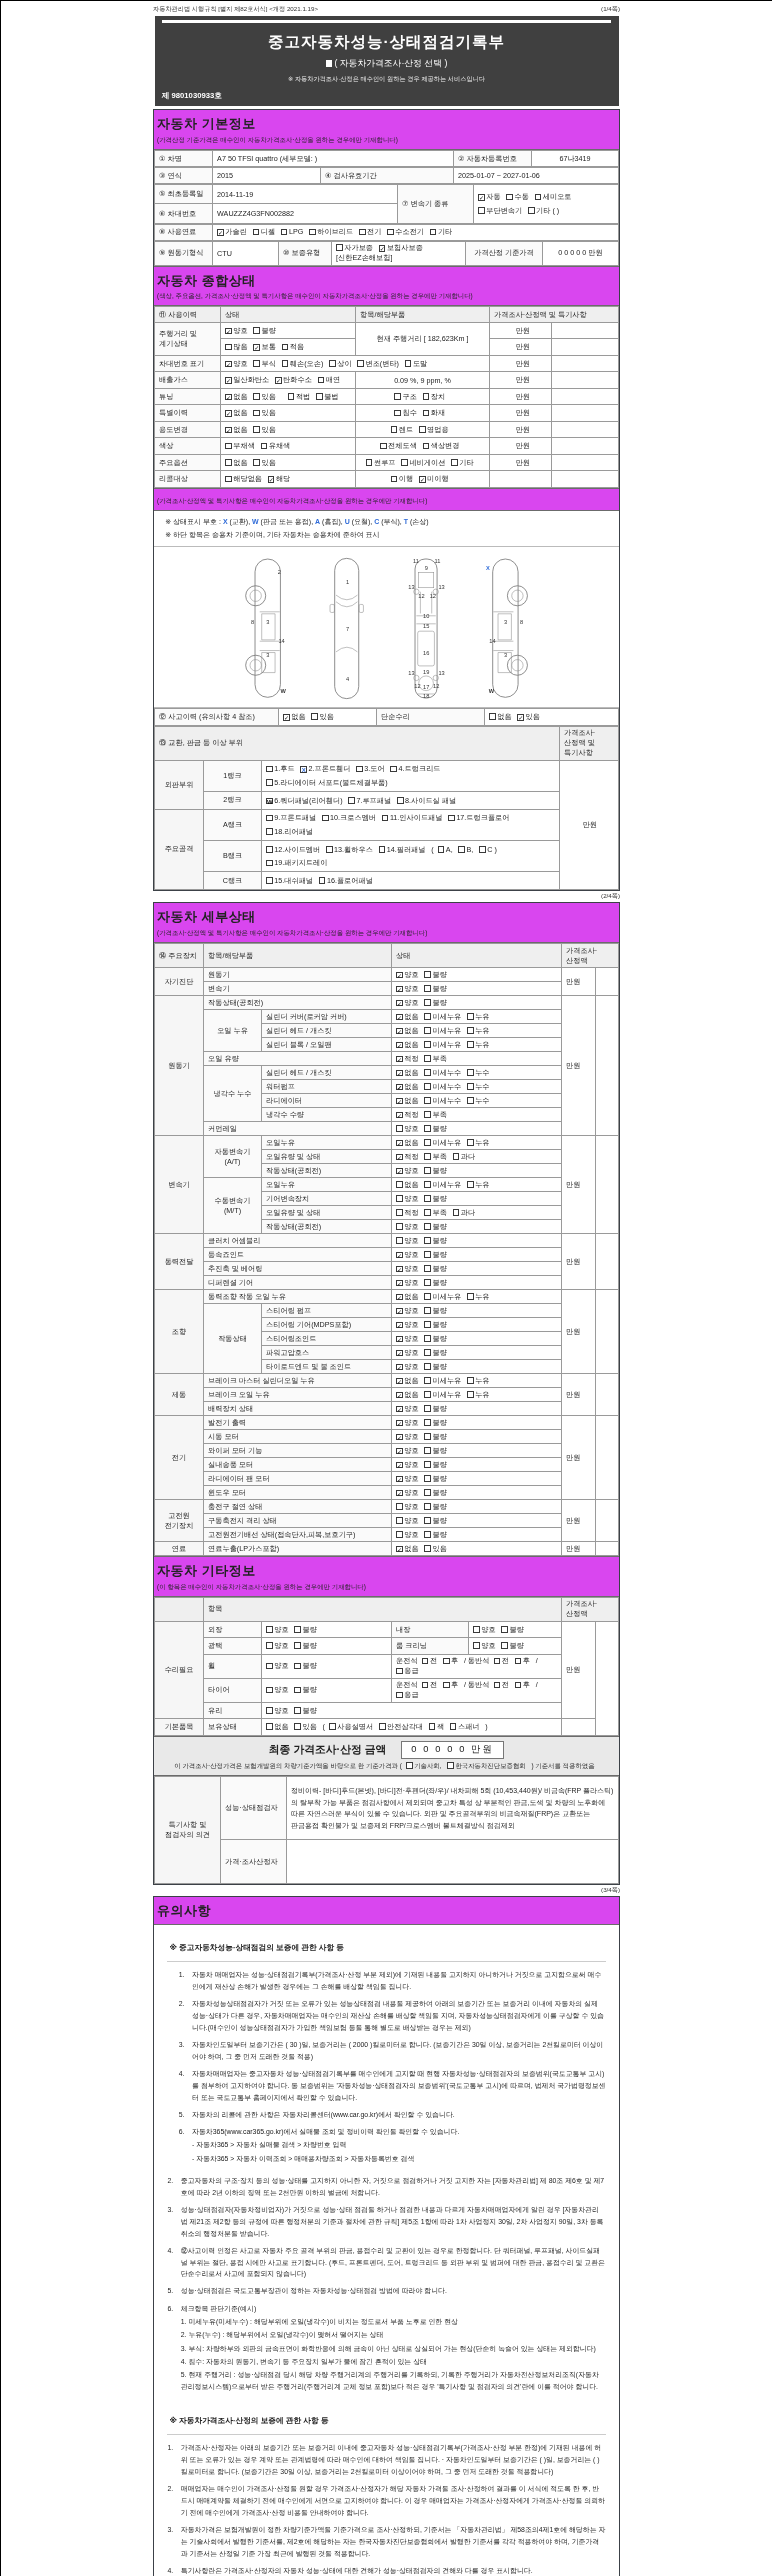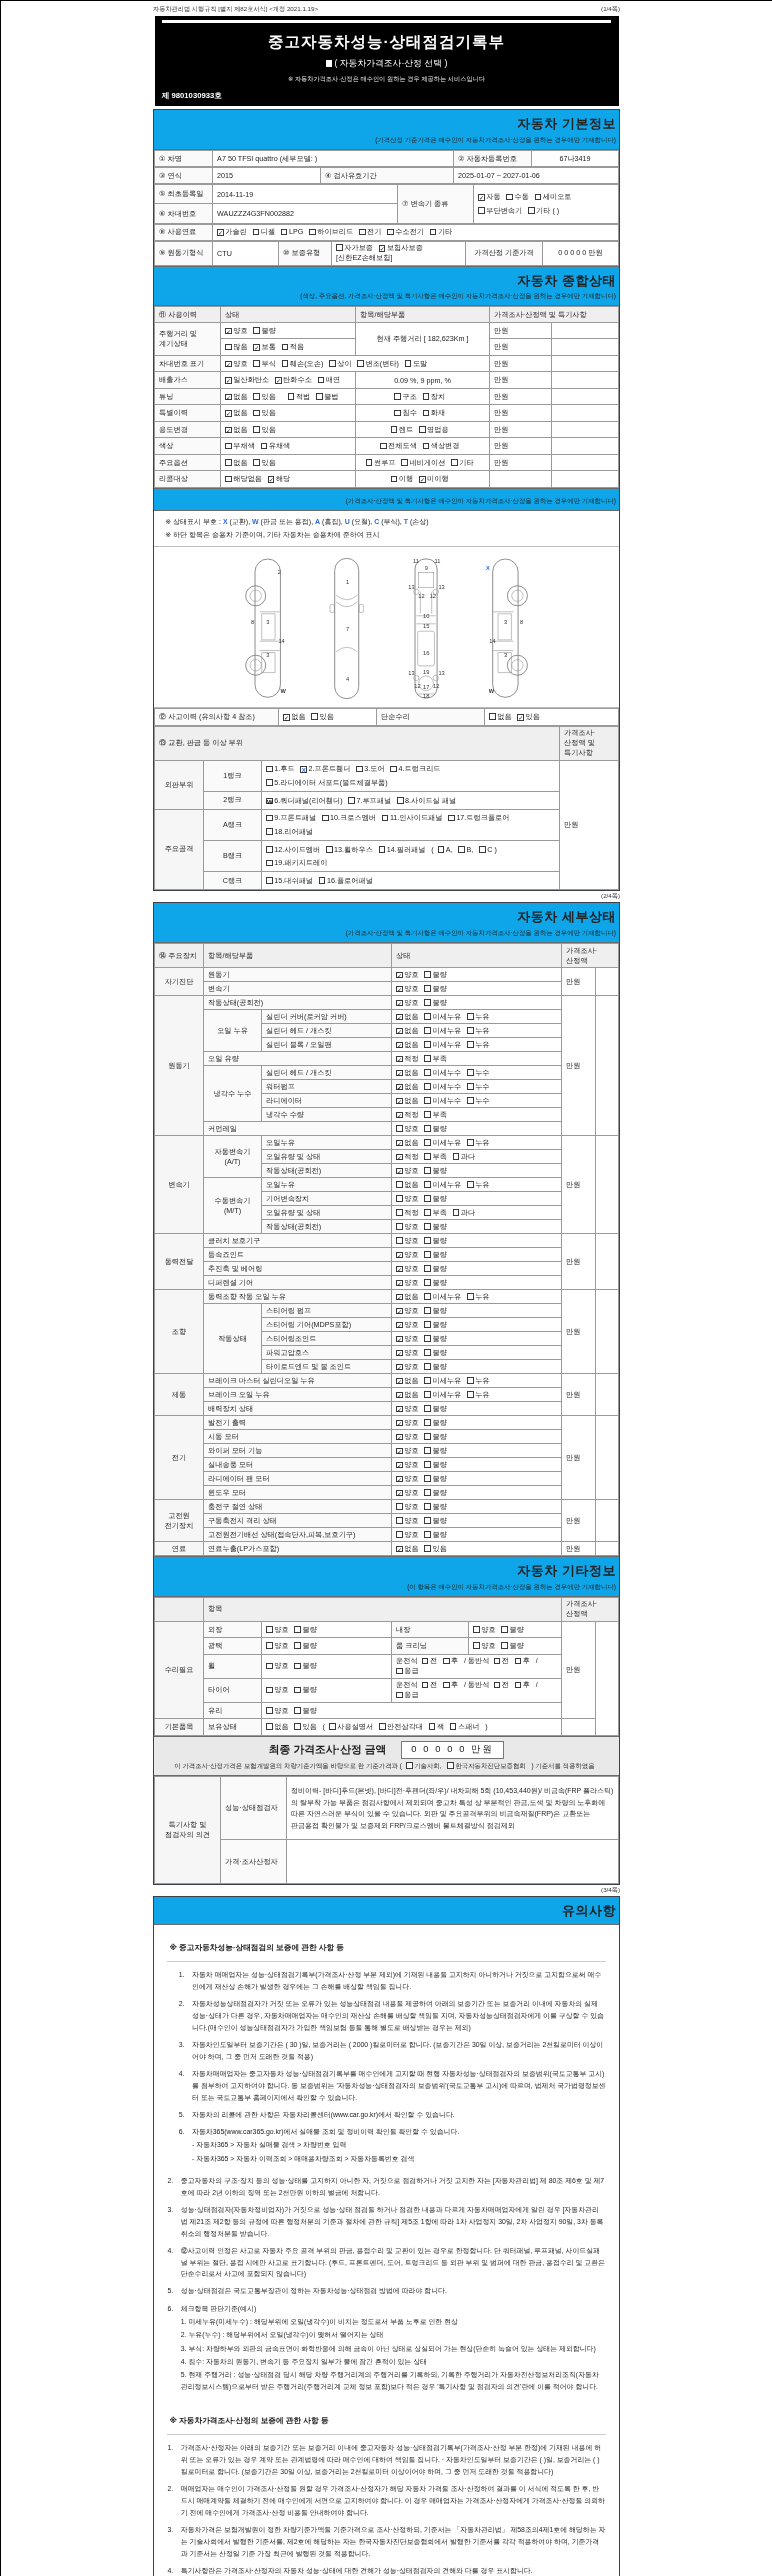--- a/index.html
+++ b/index.html
@@ -2,40 +2,40 @@
 <html style="font-size:8.2px"><head>
 <meta charset="utf-8">
 <style>
   *{box-sizing:border-box}
   body{margin:0;background:#fff;font-family:"Liberation Sans","DejaVu Sans",sans-serif;color:#222}
   .canvas{width:773px;min-height:2576px;border:1px solid #000;background:#fff;padding-bottom:10.3px}
   .col{width:464px;margin:0 auto}
   .meta-row{display:flex;justify-content:space-between;font-size:6.2px;color:#333;margin:4.1px auto 2.1px;width:467px}
   .pgmark{width:467px;margin:1px auto;text-align:right;font-size:6.2px;color:#333}
   
-  .dark-head{background:#000000;color:#fff;padding:2.1px 7.2px 5.2px;position:relative}
+  .dark-head{background:#404040;color:#fff;padding:2.1px 7.2px 5.2px;position:relative}
   .dark-head .stripe{height:2.6px;background:#fff;margin:2.1px 0 9.3px}
   .dark-head h1{margin:0;text-align:center;font-size:15.5px;letter-spacing:1px;font-weight:bold}
   .dark-head .sel{text-align:center;font-size:8.8px;margin-top:5.2px}
   .dark-head .note{text-align:center;font-size:6.2px;margin-top:4.1px;color:#eee}
   .dark-head .docno{font-size:7.7px;margin-top:7.2px;font-weight:bold}
   .sq{display:inline-block;width:6.2px;height:7.2px;background:#fff;vertical-align:-1px;margin-right:2.6px}
   
   .page-box{border:1.5px solid #3c4147;margin:0 auto;width:467px;background:#fff}
-  .band{background:#0ea5e9;border-bottom:1px solid #6b6b6b;text-align:right;padding:5.2px 3.1px 4.1px}
+  .band{background:#d946ef;border-bottom:1px solid #6b6b6b;text-align:left;padding:5.2px 3.1px 4.1px}
   .band h2{margin:0;font-size:13px;font-weight:bold;letter-spacing:0.5px}
   .band .sub{font-size:6.4px;margin-top:2.6px;color:#222}
   
   table{border-collapse:collapse;width:100%;font-size:7.2px;table-layout:fixed}
   td,th{border:0.5px solid #9a9a9a;padding:1.5px 4.1px;vertical-align:middle;word-break:keep-all}
   th{background:#efefef;font-weight:normal;text-align:left}
   .lab{background:#fafafa}
   .gcell{background:#f6f6f6;text-align:center}
   .center{text-align:center}
-  .price{padding-right:11px}
+  .price{text-align:right;padding-right:21px}
   .t-stack{margin-top:-0.5px}
   tr{height:16.5px}
   
   .cb{display:inline-block;width:6.7px;height:6.7px;border:1px solid #3a3a3a;line-height:6.2px;font-size:6px;font-weight:bold;text-align:center;margin-right:1.5px;vertical-align:-1px;background:#fff;color:#111}
   .cb.blue{color:#2f6bd8}
   .opt{margin-right:5.7px;white-space:nowrap}
   .plain{margin-right:4.1px}
   .legend{padding:5.2px 11.3px;font-size:7px;border-bottom:0.5px solid #bbb;line-height:1.8}
   .legend .lt{color:#2f6bd8;font-weight:bold}
   .diagram{display:flex;justify-content:center;gap:29px;padding:7.2px 0 5.2px;border-bottom:0.5px solid #bbb}
@@ -509,21 +509,21 @@
           <tr style="height: 14px;">
             <td class="lab">오일유량 및 상태</td>
             <td><span class="opt"><span class="cb"></span><span>적정</span></span><span class="opt"><span class="cb"></span><span>부족</span></span><span class="opt"><span class="cb"></span><span>과다</span></span></td>
           </tr>
           <tr style="height: 14px;">
             <td class="lab">작동상태(공회전)</td>
             <td><span class="opt"><span class="cb"></span><span>양호</span></span><span class="opt"><span class="cb"></span><span>불량</span></span></td>
           </tr>
           <tr style="height: 14px;">
             <td class="gcell" rowspan="4">동력전달</td>
-            <td class="lab" colspan="2">클러치 보호기구</td>
+            <td class="lab" colspan="2">클러치 어셈블리</td>
             <td><span class="opt"><span class="cb"></span><span>양호</span></span><span class="opt"><span class="cb"></span><span>불량</span></span></td>
             <td class="price" rowspan="4">만원</td>
             <td rowspan="4"></td>
           </tr>
           <tr style="height: 14px;">
             <td class="lab" colspan="2">등속죠인트</td>
             <td><span class="opt"><span class="cb ck">✓</span><span>양호</span></span><span class="opt"><span class="cb"></span><span>불량</span></span></td>
           </tr>
           <tr style="height: 14px;">
             <td class="lab" colspan="2">추진축 및 베어링</td>

